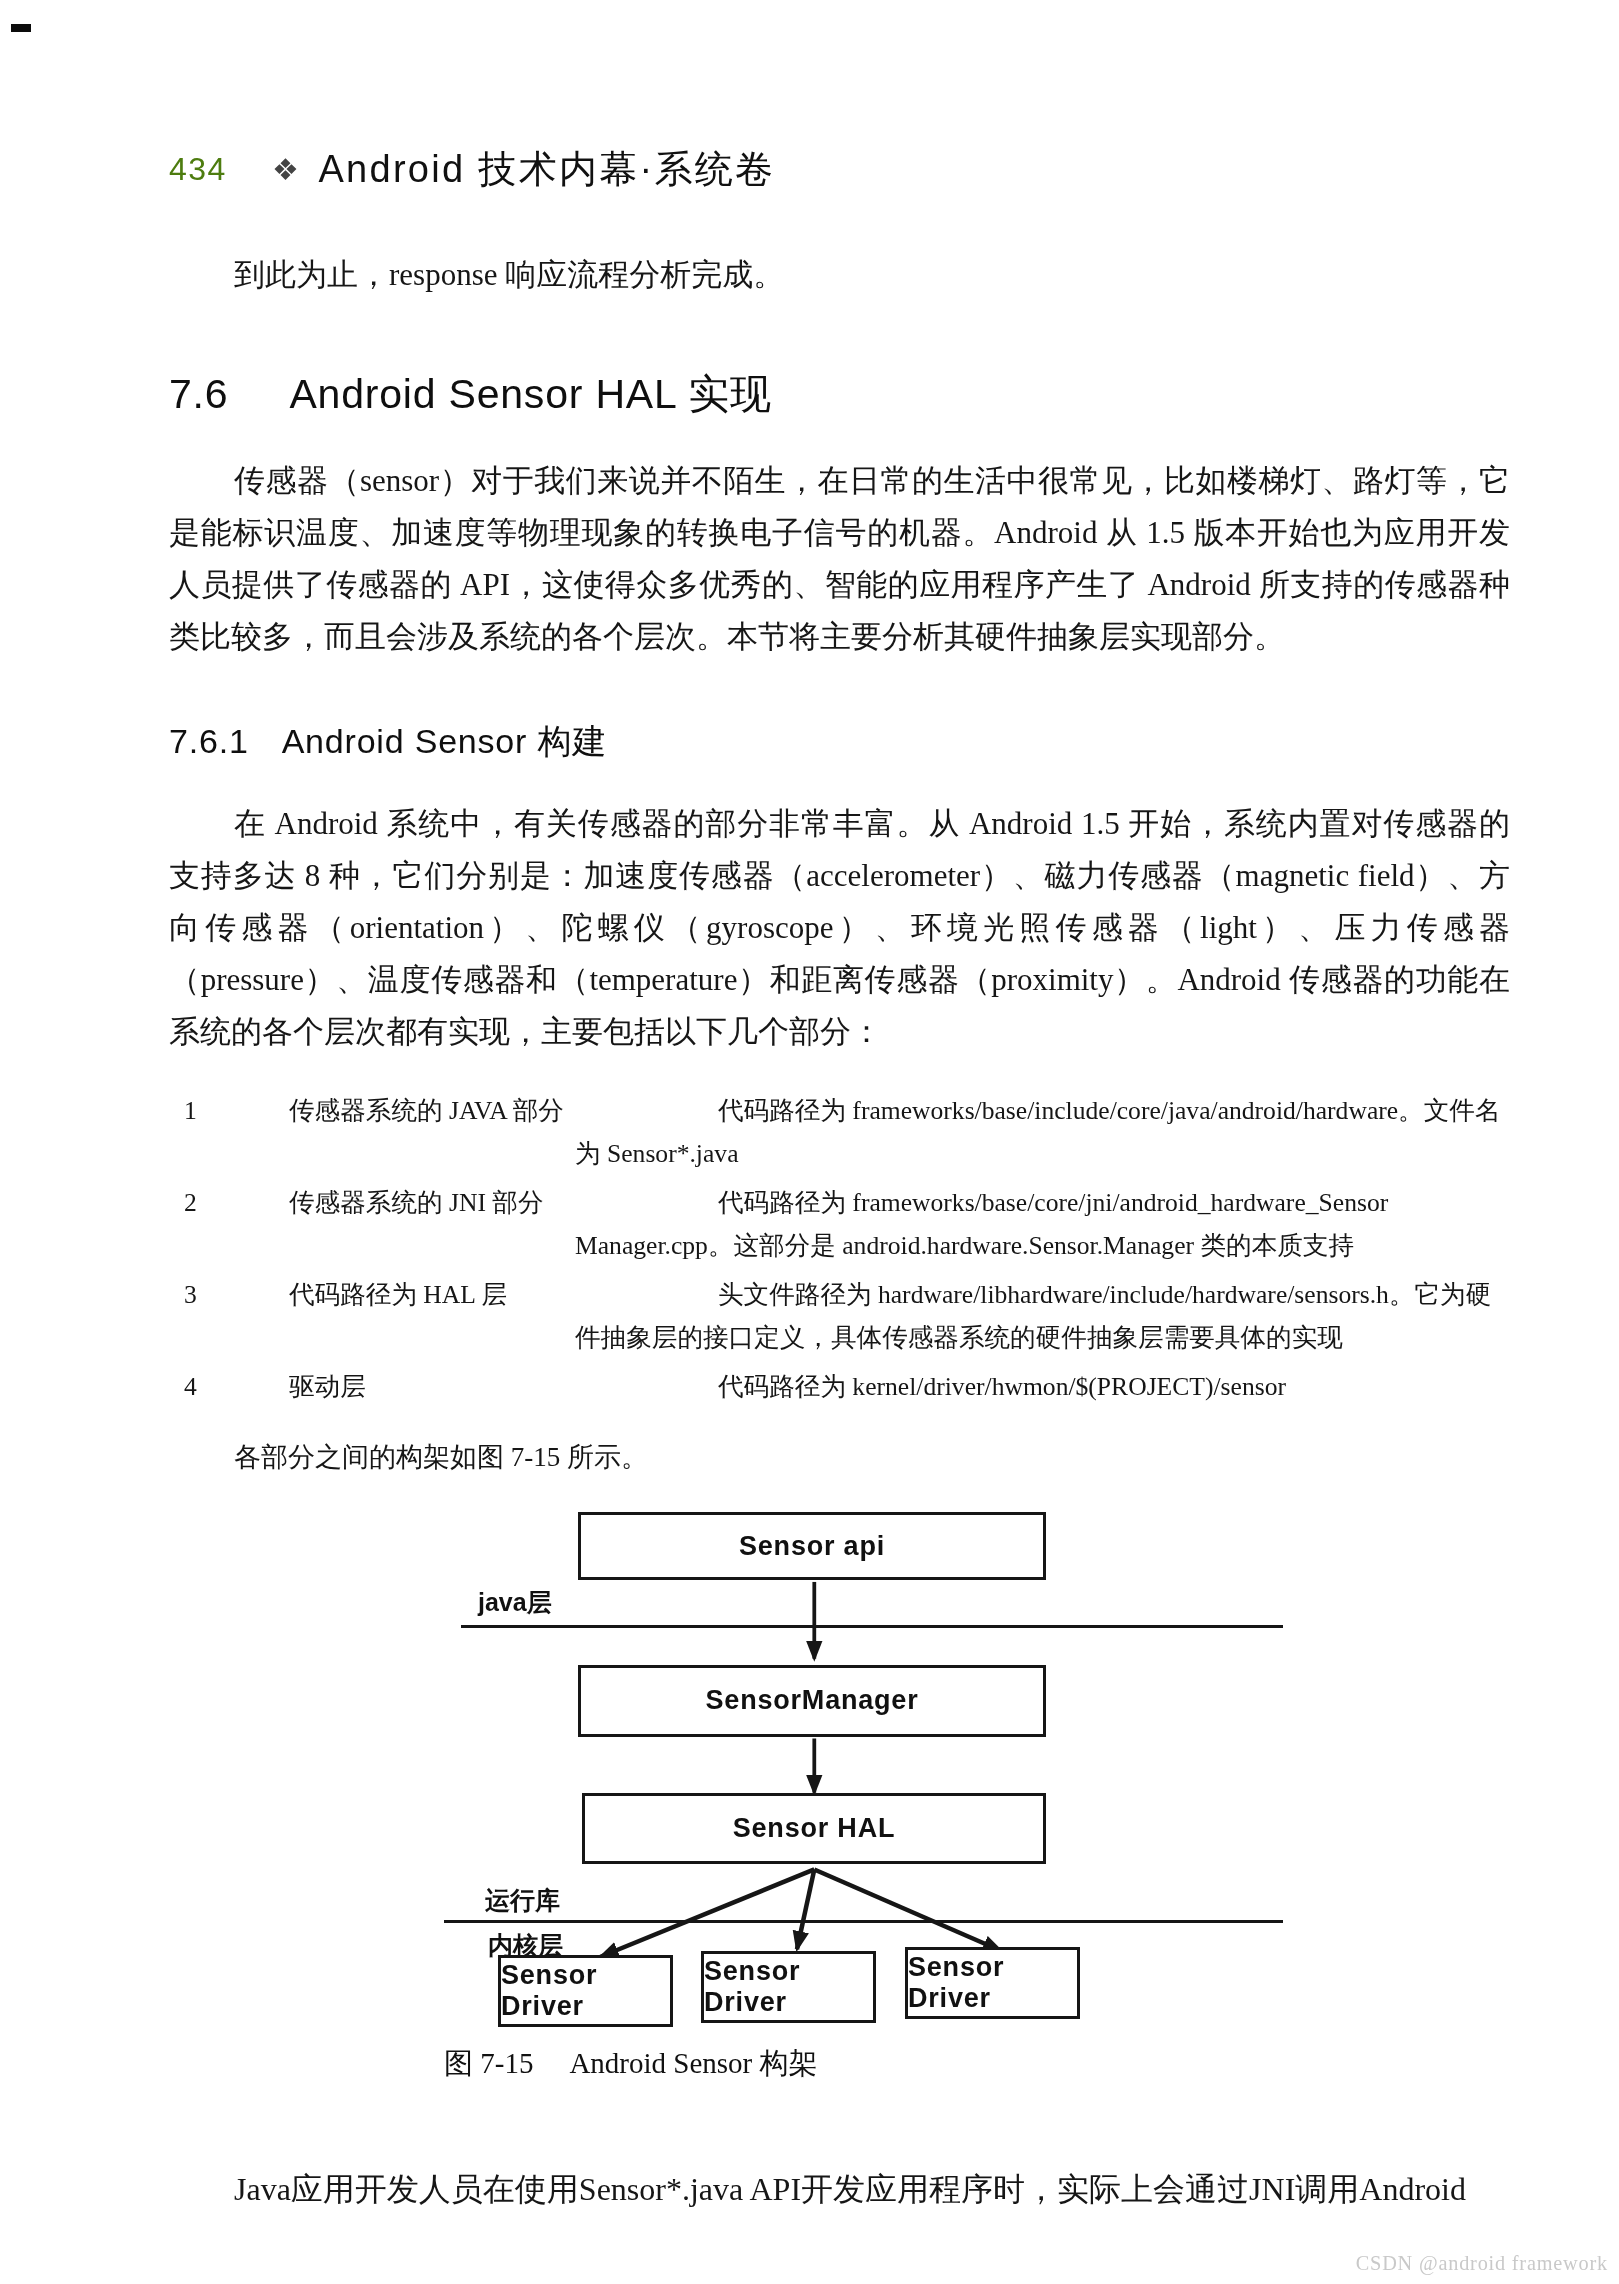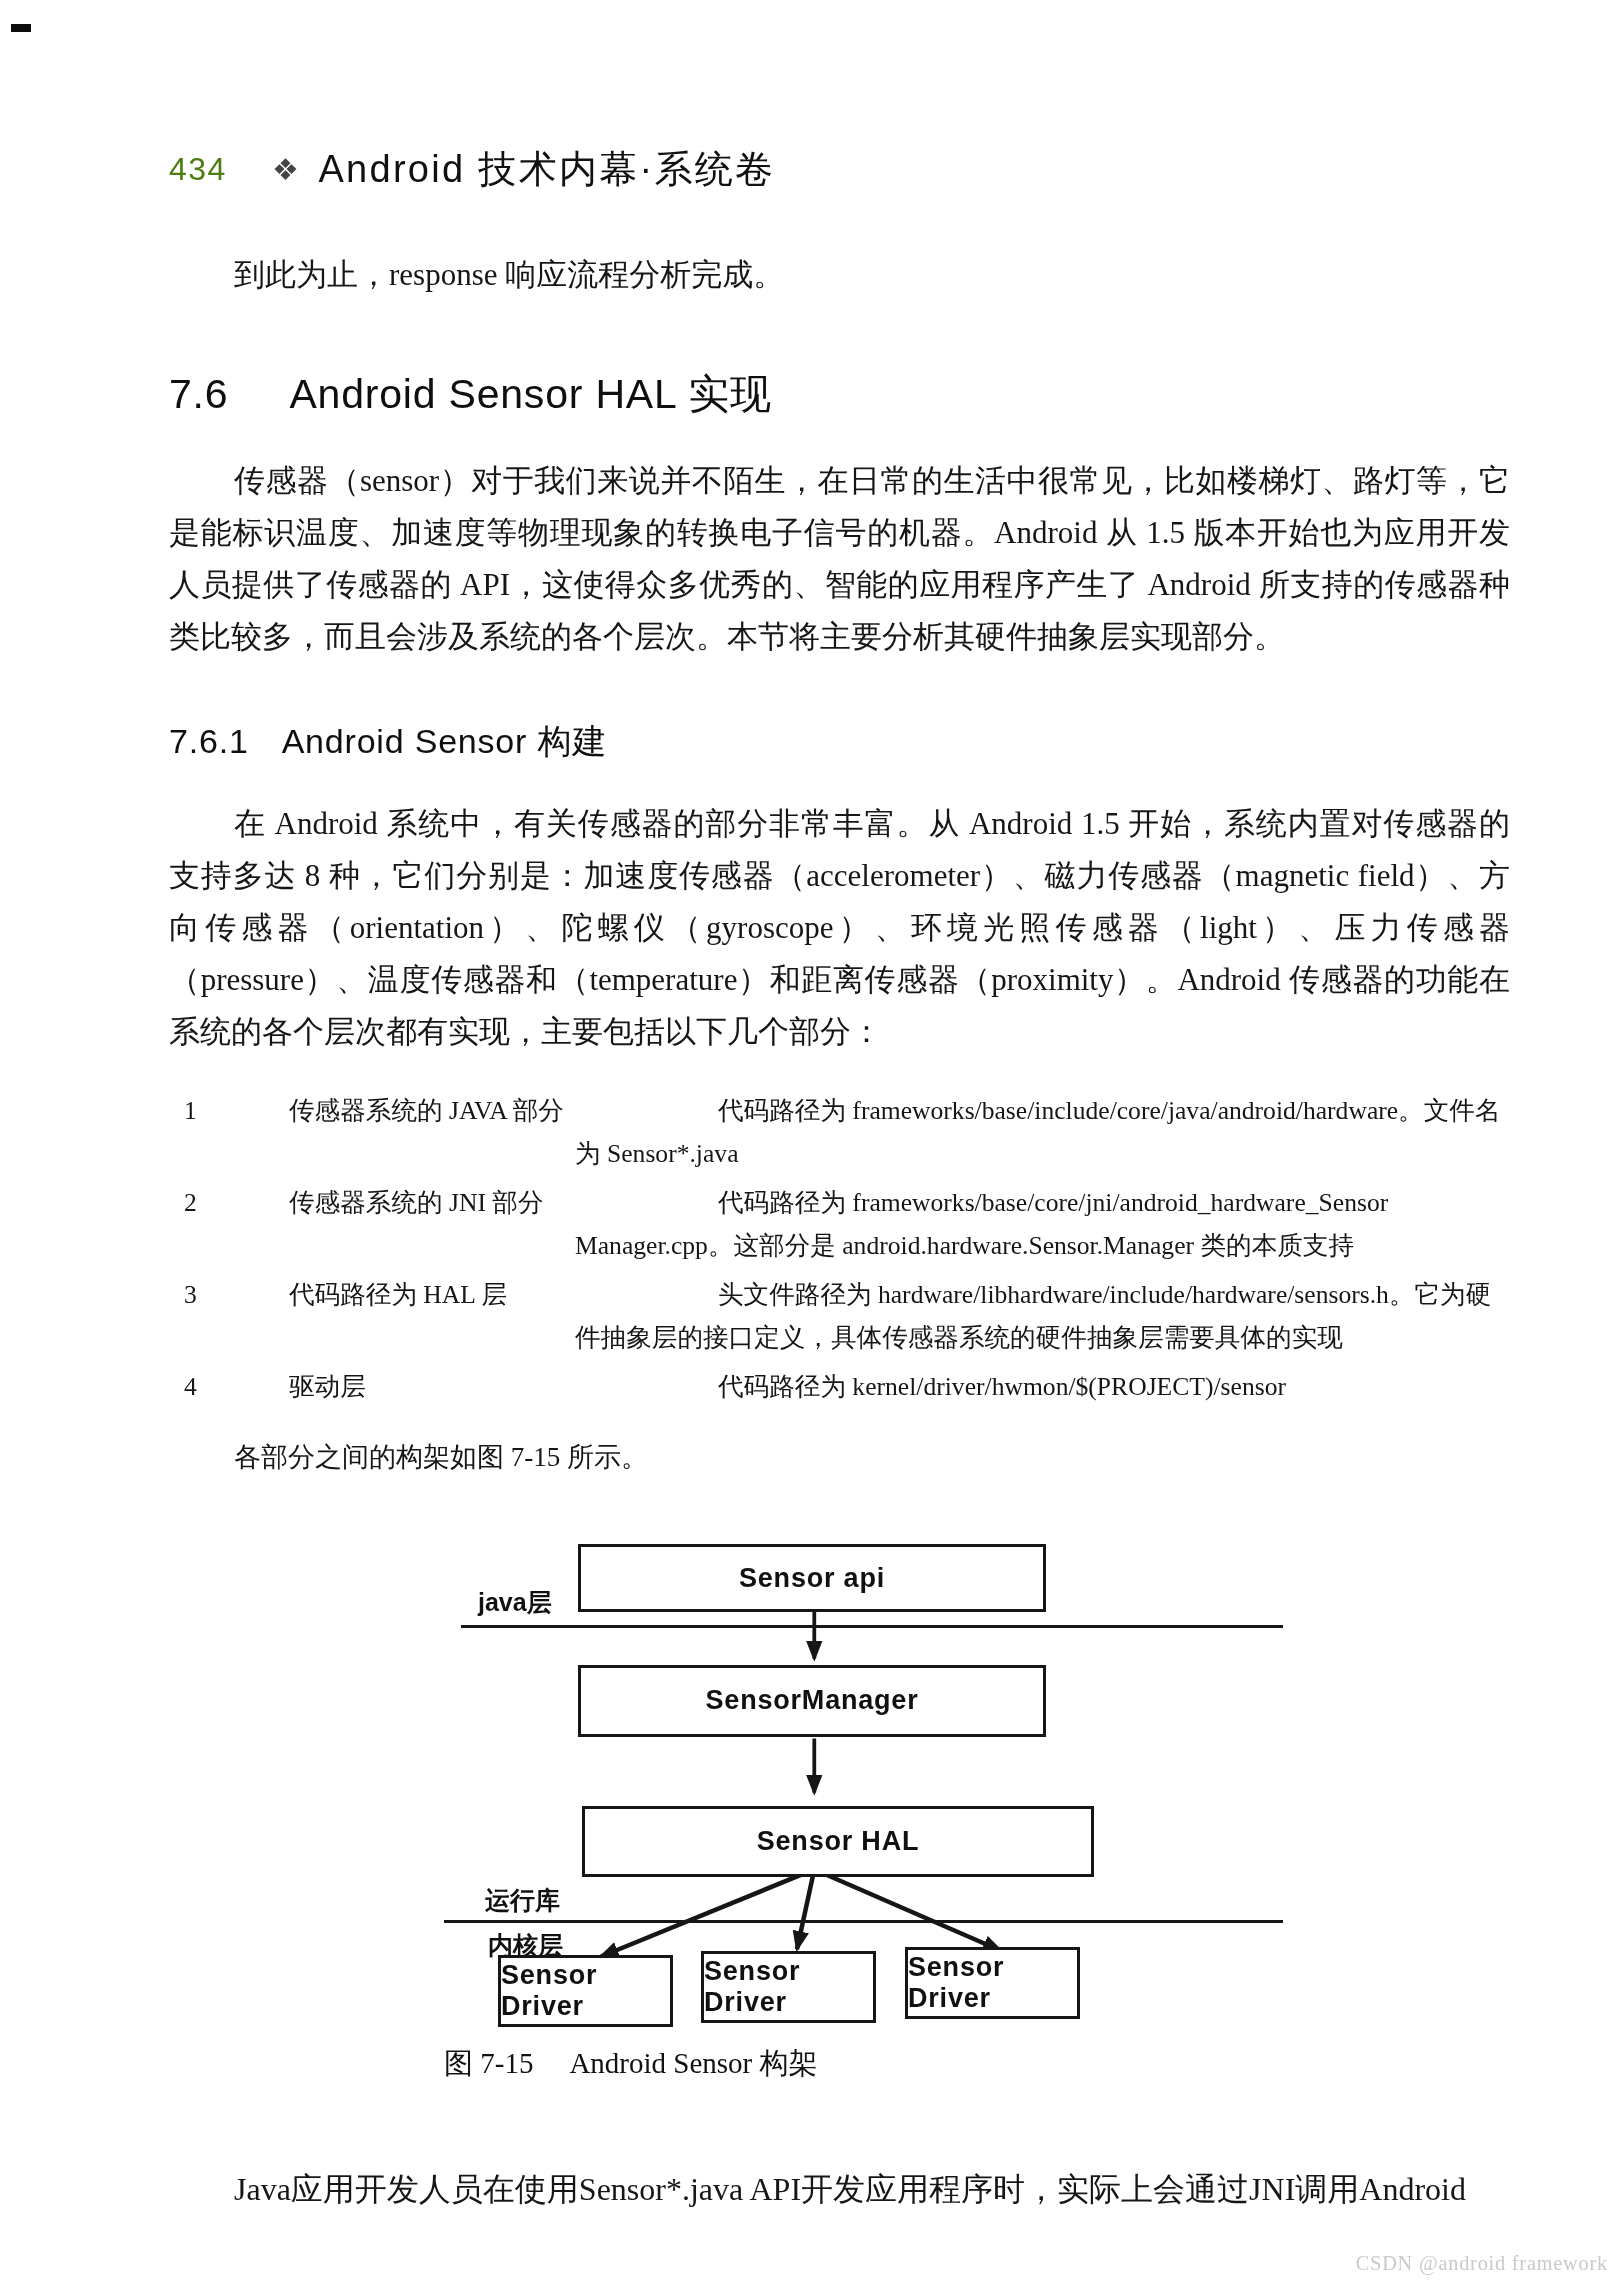--- a/index.html
+++ b/index.html
@@ -37,23 +37,23 @@
   .num-row .desc{margin-left:406px;text-indent:143px;text-align:left;}
 
   .fig-intro{margin-top:25.6px;font-size:27px;line-height:47px;text-indent:65px;}
 
   .diagram-wrap{position:relative;height:610px;margin-top:19.6px;}
   .diagram{position:absolute;left:275px;top:0;width:858px;height:610px;
     font-family:"Liberation Sans","DejaVu Sans",sans-serif;}
   .dbox{position:absolute;border:3.8px solid #161616;background:#fff;
     display:flex;align-items:center;justify-content:center;
     font-weight:700;font-size:27px;color:#111;letter-spacing:0.8px;box-sizing:border-box;}
-  .box-api{left:134px;top:4.5px;width:468px;height:68px;margin-top:32px;}
+  .box-api{left:134px;top:4.5px;width:468px;height:68px;}
   .box-manager{left:134px;top:157px;width:468px;height:72px;}
-  .box-hal{left:138px;top:298px;width:512px;height:71px;}
+  .box-hal{left:138px;top:285px;width:464px;height:71px;}
   .box-drv1{left:54px;top:447px;width:175px;height:72px;}
   .box-drv2{left:257px;top:443px;width:175px;height:72px;}
   .box-drv3{left:461px;top:439px;width:175px;height:72px;}
   .layer-label{position:absolute;font-weight:700;font-size:25px;color:#111;}
   .lab-java{left:34px;top:78px;}
   .lab-runtime{left:41px;top:376px;}
   .lab-kernel{left:44px;top:421px;}
   .hline{position:absolute;background:#161616;height:3.8px;}
   .hline1{left:16.6px;top:117px;width:822px;}
   .hline2{left:0px;top:412px;width:839px;}

